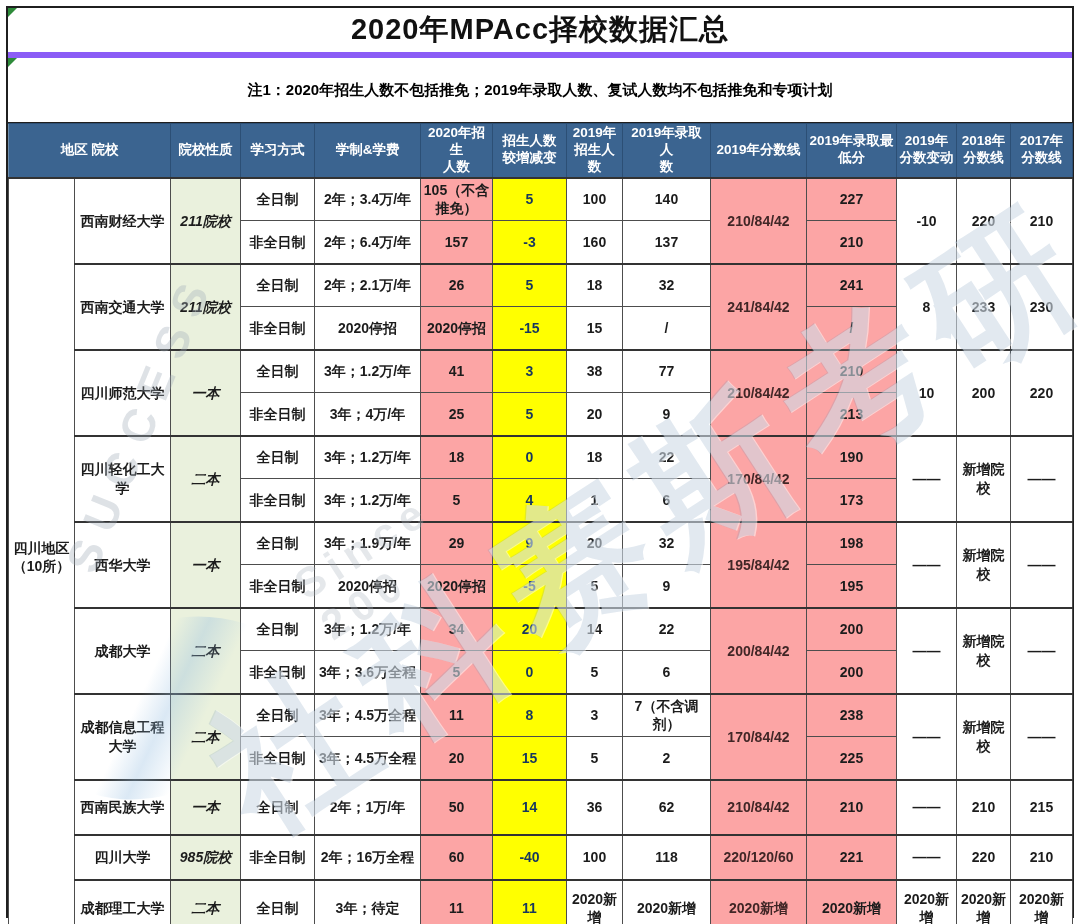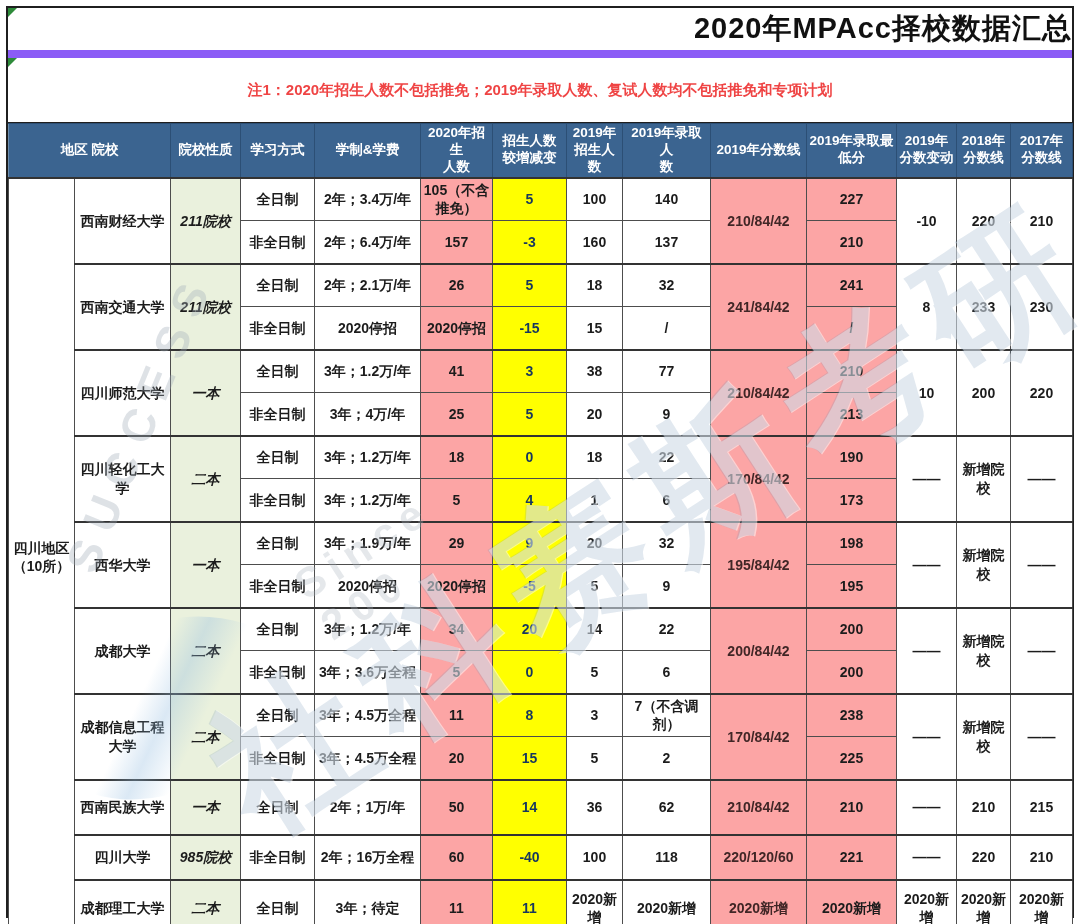--- a/index.html
+++ b/index.html
@@ -1,22 +1,22 @@
 <!DOCTYPE html>
 <html><head>
 <meta charset="utf-8">
 <style>
   * { margin:0; padding:0; box-sizing:border-box; }
   html,body { width:1080px; height:924px; background:#fbfbfb; font-family:"Liberation Sans","DejaVu Sans",sans-serif; }
   .page { position:relative; width:1080px; height:924px; background:#fff; overflow:hidden; }
   .frame { position:absolute; left:6px; top:6px; width:1068px; height:912px; border:2px solid #1f1f1f; background:#fff; }
-  .title-row { position:relative; height:50px; border-bottom:8px solid #8b5cf6; display:flex; align-items:center; justify-content:flex-end; }
+  .title-row { position:relative; height:50px; border-bottom:6px solid #8b5cf6; display:flex; align-items:center; justify-content:center; }
   .title-row h1 { font-size:29px; font-weight:700; color:#111; letter-spacing:1px; }
   .note-row { position:relative; height:65px; border-bottom:1px solid #1f1f1f; display:flex; flex-direction:column; align-items:center; justify-content:center; gap:4px; }
-  .note-row .note { color:#ef4444; font-weight:700; font-size:15px; }
+  .note-row .note { color:#000000; font-weight:700; font-size:15px; }
   .tri { position:absolute; left:0; top:0; width:0; height:0; border-top:9px solid #2e8b3a; border-right:9px solid transparent; }
   table { border-collapse:collapse; table-layout:fixed; width:1064px; }
   th, td { border:1px solid #4d4d4d; text-align:center; vertical-align:middle; white-space:pre-line; word-break:break-all; padding:1px 2px; }
   thead th { background:#3b6490; color:#ffffff; font-size:13.5px; font-weight:700; height:47px; border:1px solid #2c4f75; border-left:1px solid #6b8cab; line-height:1.25; }
   tbody td { font-size:14px; font-weight:700; color:#1c1c1c; height:43px; background:#fff; line-height:1.3; }
   tbody tr.grp td { border-top:2px solid #333; }
   td.green  { background:#eaf1dd;font-style:italic; }
   td.peach  { background:#fca5a5; }
   td.yellow { background:#ffff00; color:#17375e; }
   td.pink   { background:#fca5a5; color:#402626; }

